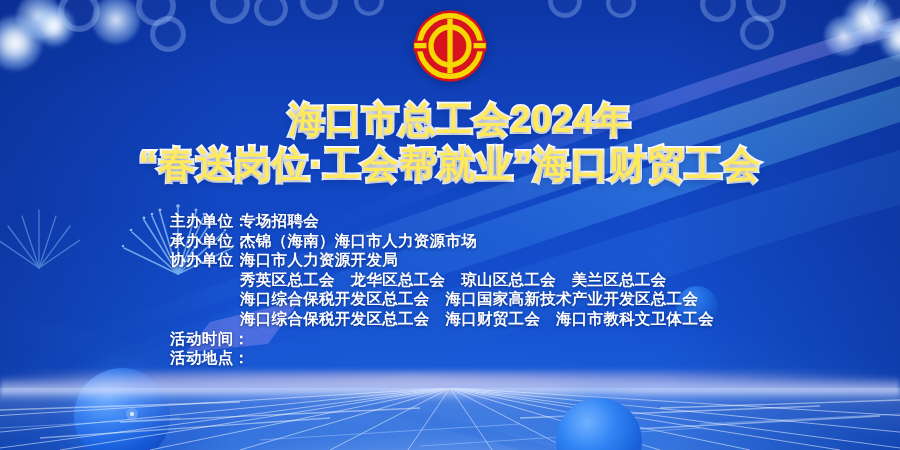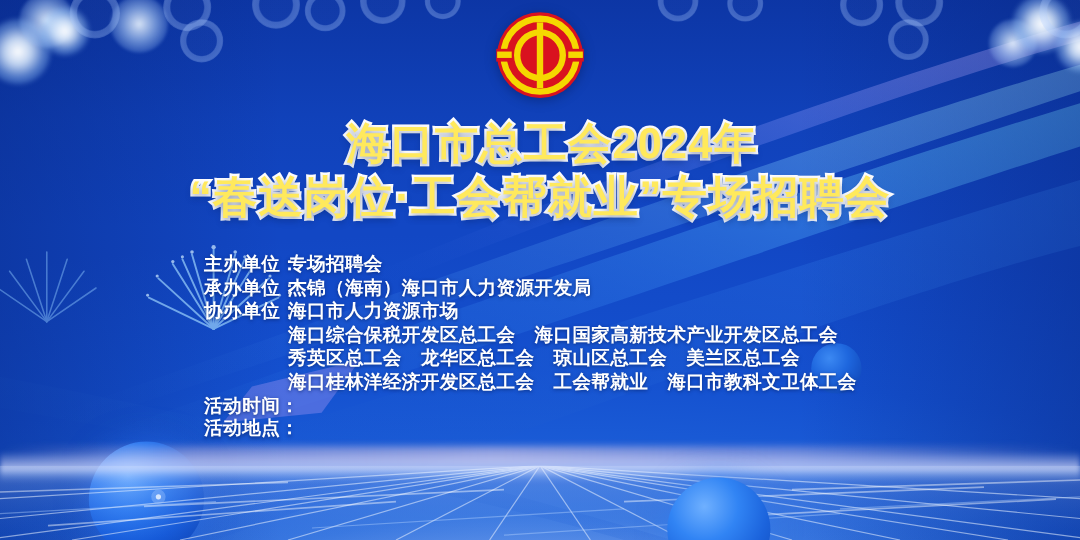--- a/index.html
+++ b/index.html
@@ -310,48 +310,48 @@
       <rect x="81" y="46" width="16" height="7" fill="#f5d800"></rect>
 
       <circle cx="50" cy="50" r="25" fill="none" stroke="#f5d800" stroke-width="7"></circle>
 
       <rect x="46.5" y="14" width="7" height="72" fill="#f5d800"></rect>
     </svg>
   </div>
 
   <div class="titles">
     <div class="title-line title-1">海口市总工会2024年</div>
-    <div class="title-line title-2">“春送岗位·工会帮就业”专场招聘会</div>
+    <div class="title-line title-2">“春送岗位·工会帮就业”海口财贸工会</div>
   </div>
 
   <div class="info">
     <div class="info-inner" id="info-rows">
         <div class="row">
           <span class="lbl">主办单位：</span>
           <span class="val">专场招聘会</span>
         </div>
         <div class="row">
           <span class="lbl">承办单位：</span>
-          <span class="val">杰锦（海南）海口市人力资源开发局</span>
+          <span class="val">杰锦（海南）海口市人力资源市场</span>
         </div>
         <div class="row">
           <span class="lbl">协办单位：</span>
-          <span class="val">海口市人力资源市场</span>
+          <span class="val">海口市人力资源开发局</span>
+        </div>
+        <div class="row cont">
+          <span class="lbl">主办单位：</span>
+          <span class="val">秀英区总工会　龙华区总工会　琼山区总工会　美兰区总工会</span>
         </div>
         <div class="row cont">
           <span class="lbl">主办单位：</span>
           <span class="val">海口综合保税开发区总工会　海口国家高新技术产业开发区总工会</span>
         </div>
         <div class="row cont">
           <span class="lbl">主办单位：</span>
-          <span class="val">秀英区总工会　龙华区总工会　琼山区总工会　美兰区总工会</span>
-        </div>
-        <div class="row cont">
-          <span class="lbl">主办单位：</span>
-          <span class="val">海口桂林洋经济开发区总工会　工会帮就业　海口市教科文卫体工会</span>
+          <span class="val">海口综合保税开发区总工会　海口财贸工会　海口市教科文卫体工会</span>
         </div>
         <div class="row">
           <span class="lbl">活动时间：</span>
         </div>
         <div class="row">
           <span class="lbl">活动地点：</span>
         </div>
       </div>
   </div>
 

